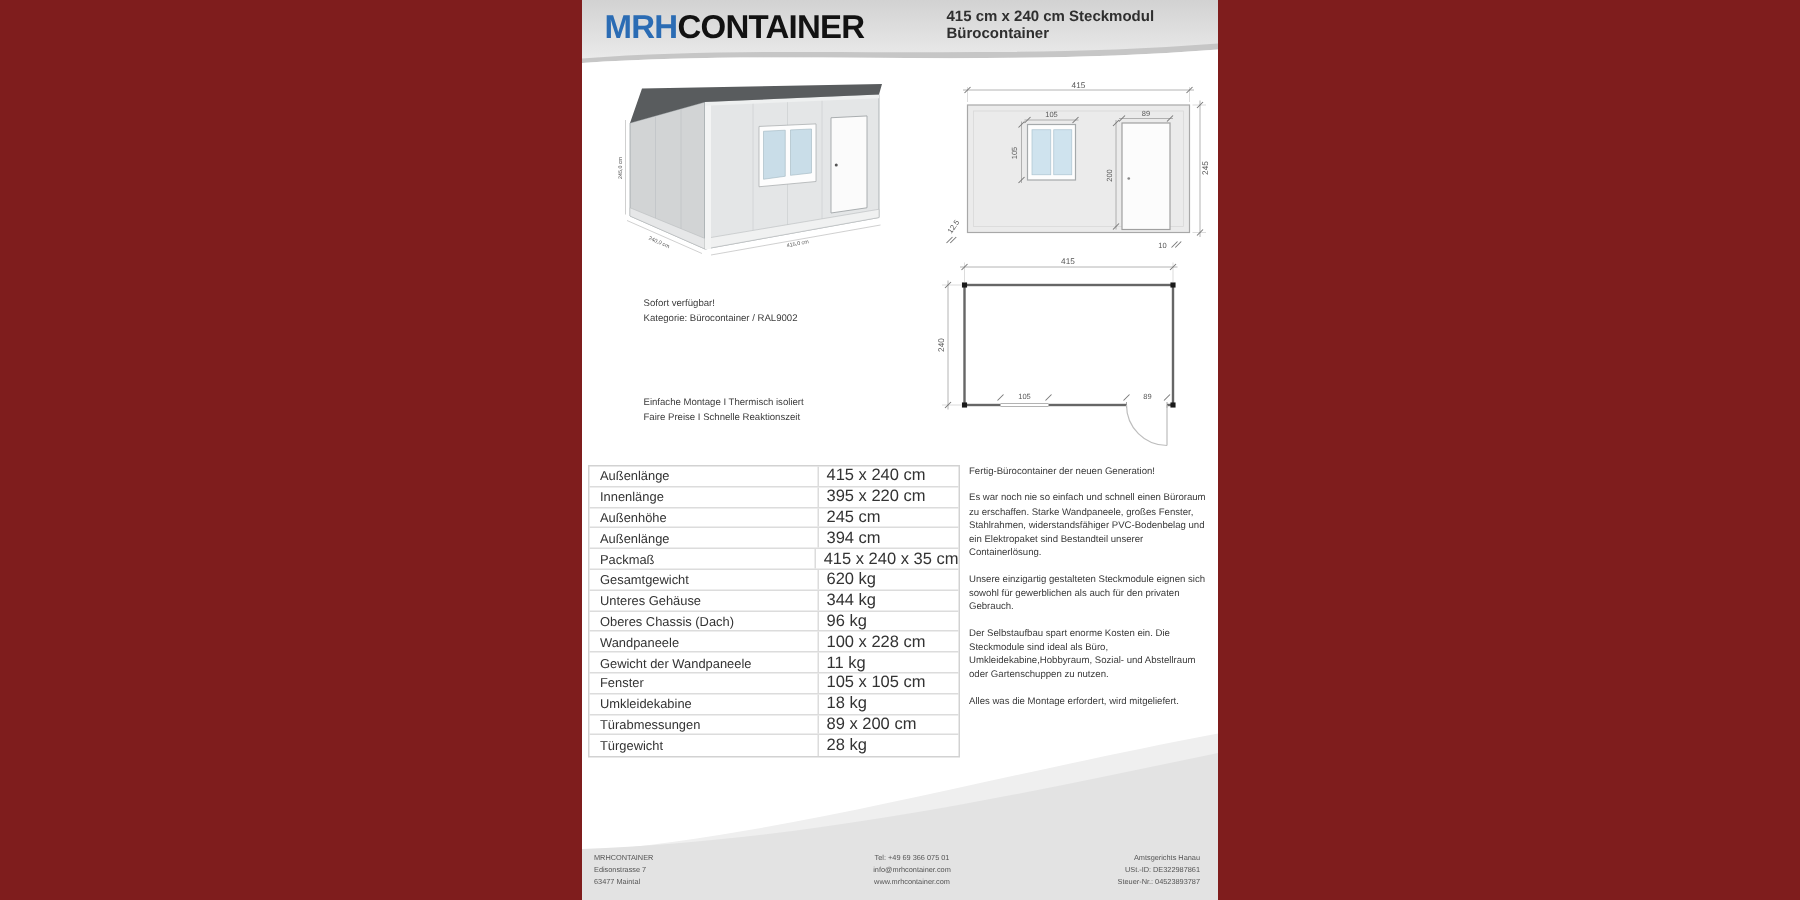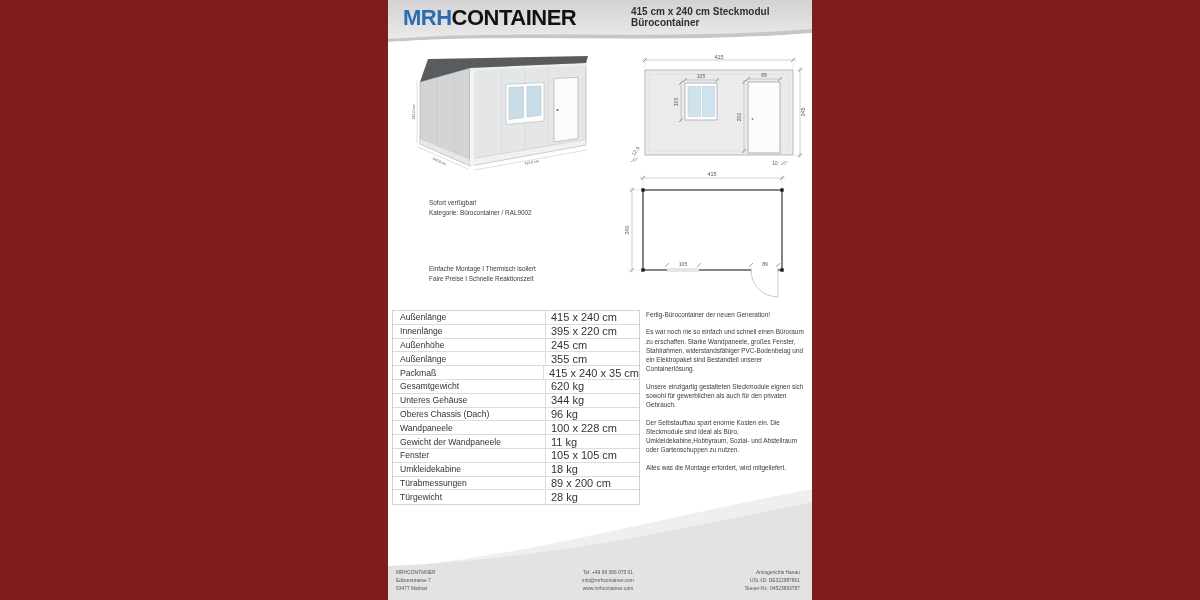--- a/index.html
+++ b/index.html
@@ -238,21 +238,21 @@
       <div class="spec-row">
           <div class="spec-label">Innenlänge</div>
           <div class="spec-value">395 x 220 cm</div>
         </div>
       <div class="spec-row">
           <div class="spec-label">Außenhöhe</div>
           <div class="spec-value">245 cm</div>
         </div>
       <div class="spec-row">
           <div class="spec-label">Außenlänge</div>
-          <div class="spec-value">355 cm</div>
+          <div class="spec-value">394 cm</div>
         </div>
       <div class="spec-row">
           <div class="spec-label">Packmaß</div>
           <div class="spec-value">415 x 240 x 35 cm</div>
         </div>
       <div class="spec-row">
           <div class="spec-label">Gesamtgewicht</div>
           <div class="spec-value">620 kg</div>
         </div>
       <div class="spec-row">

